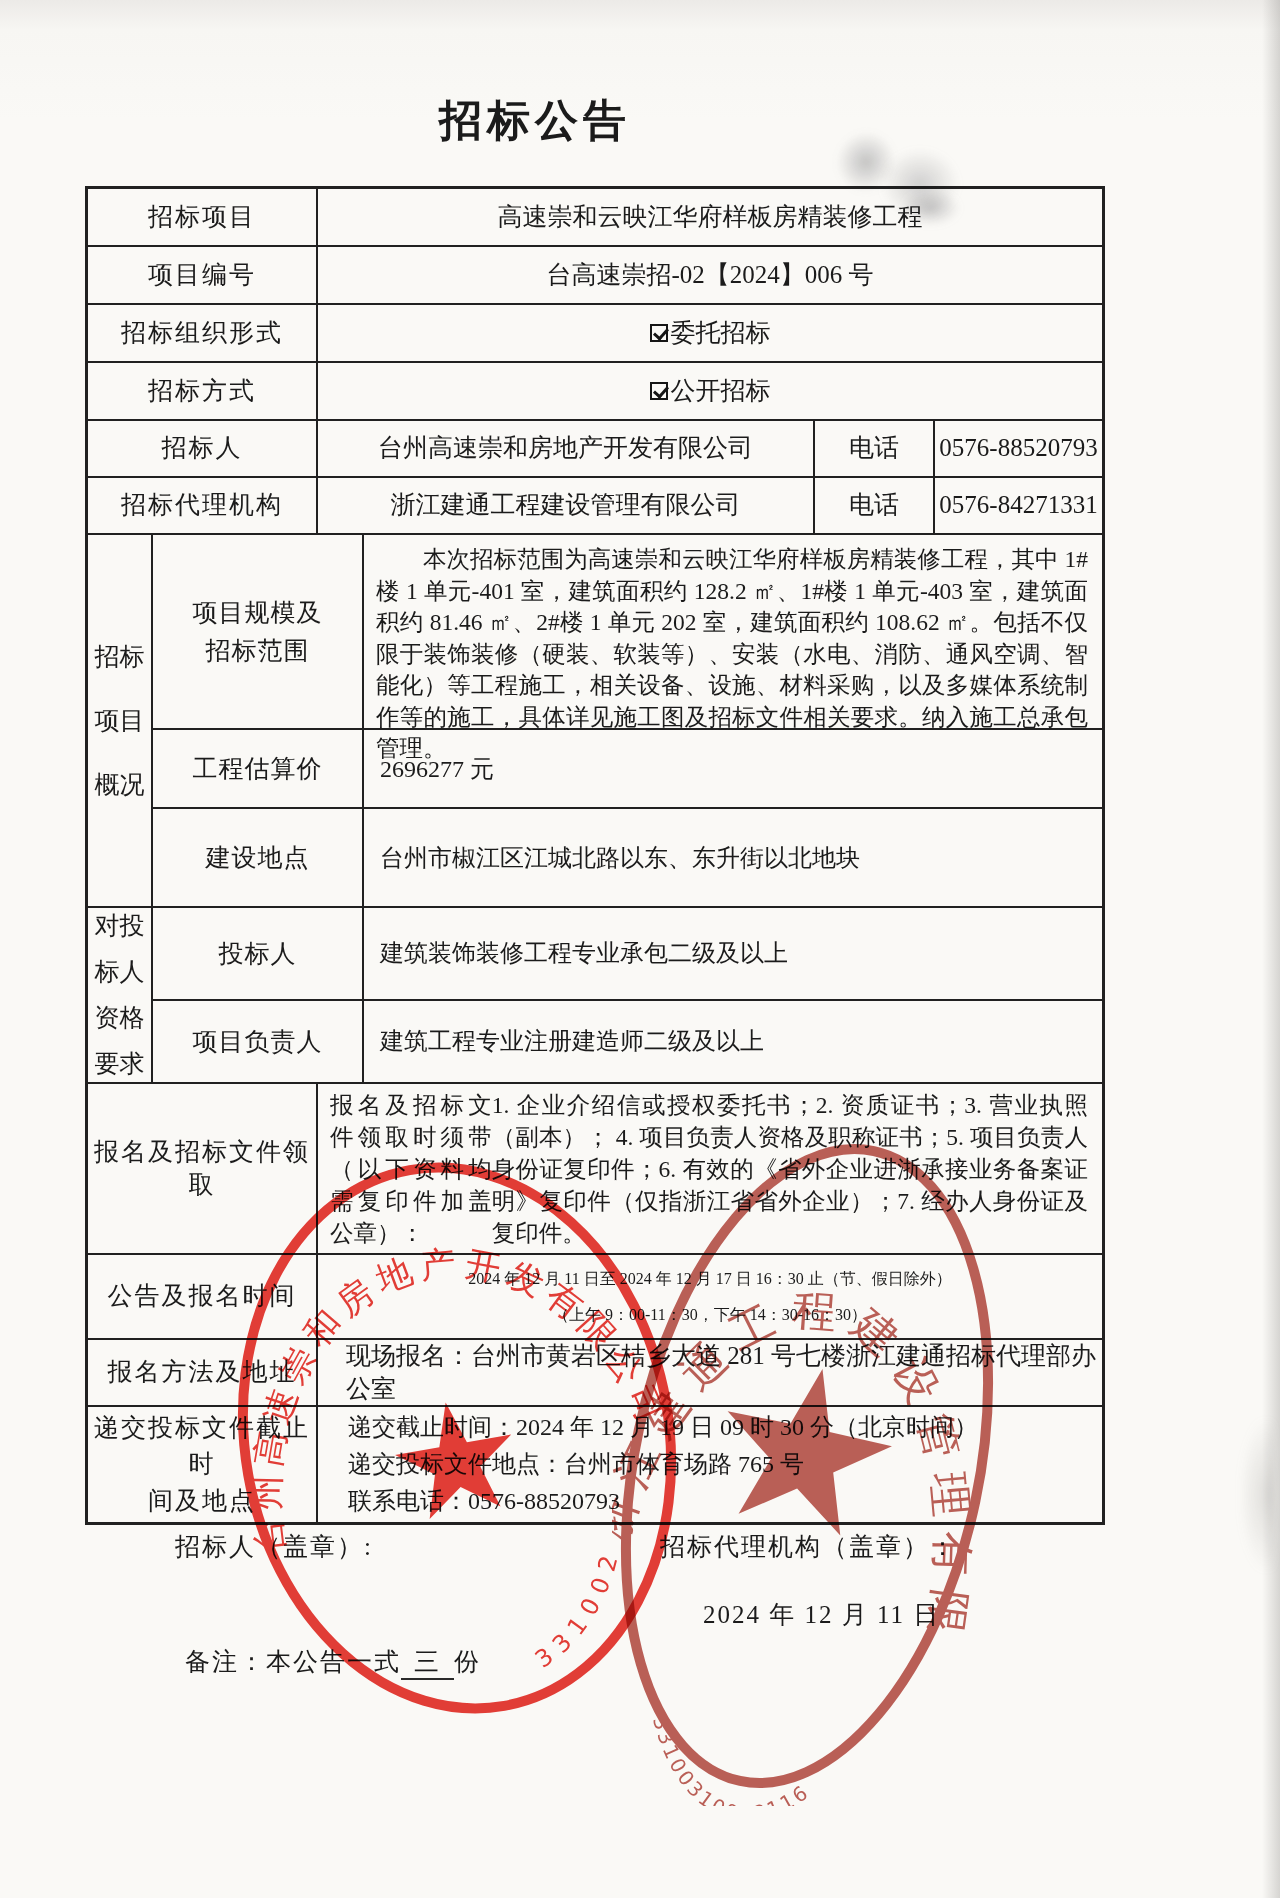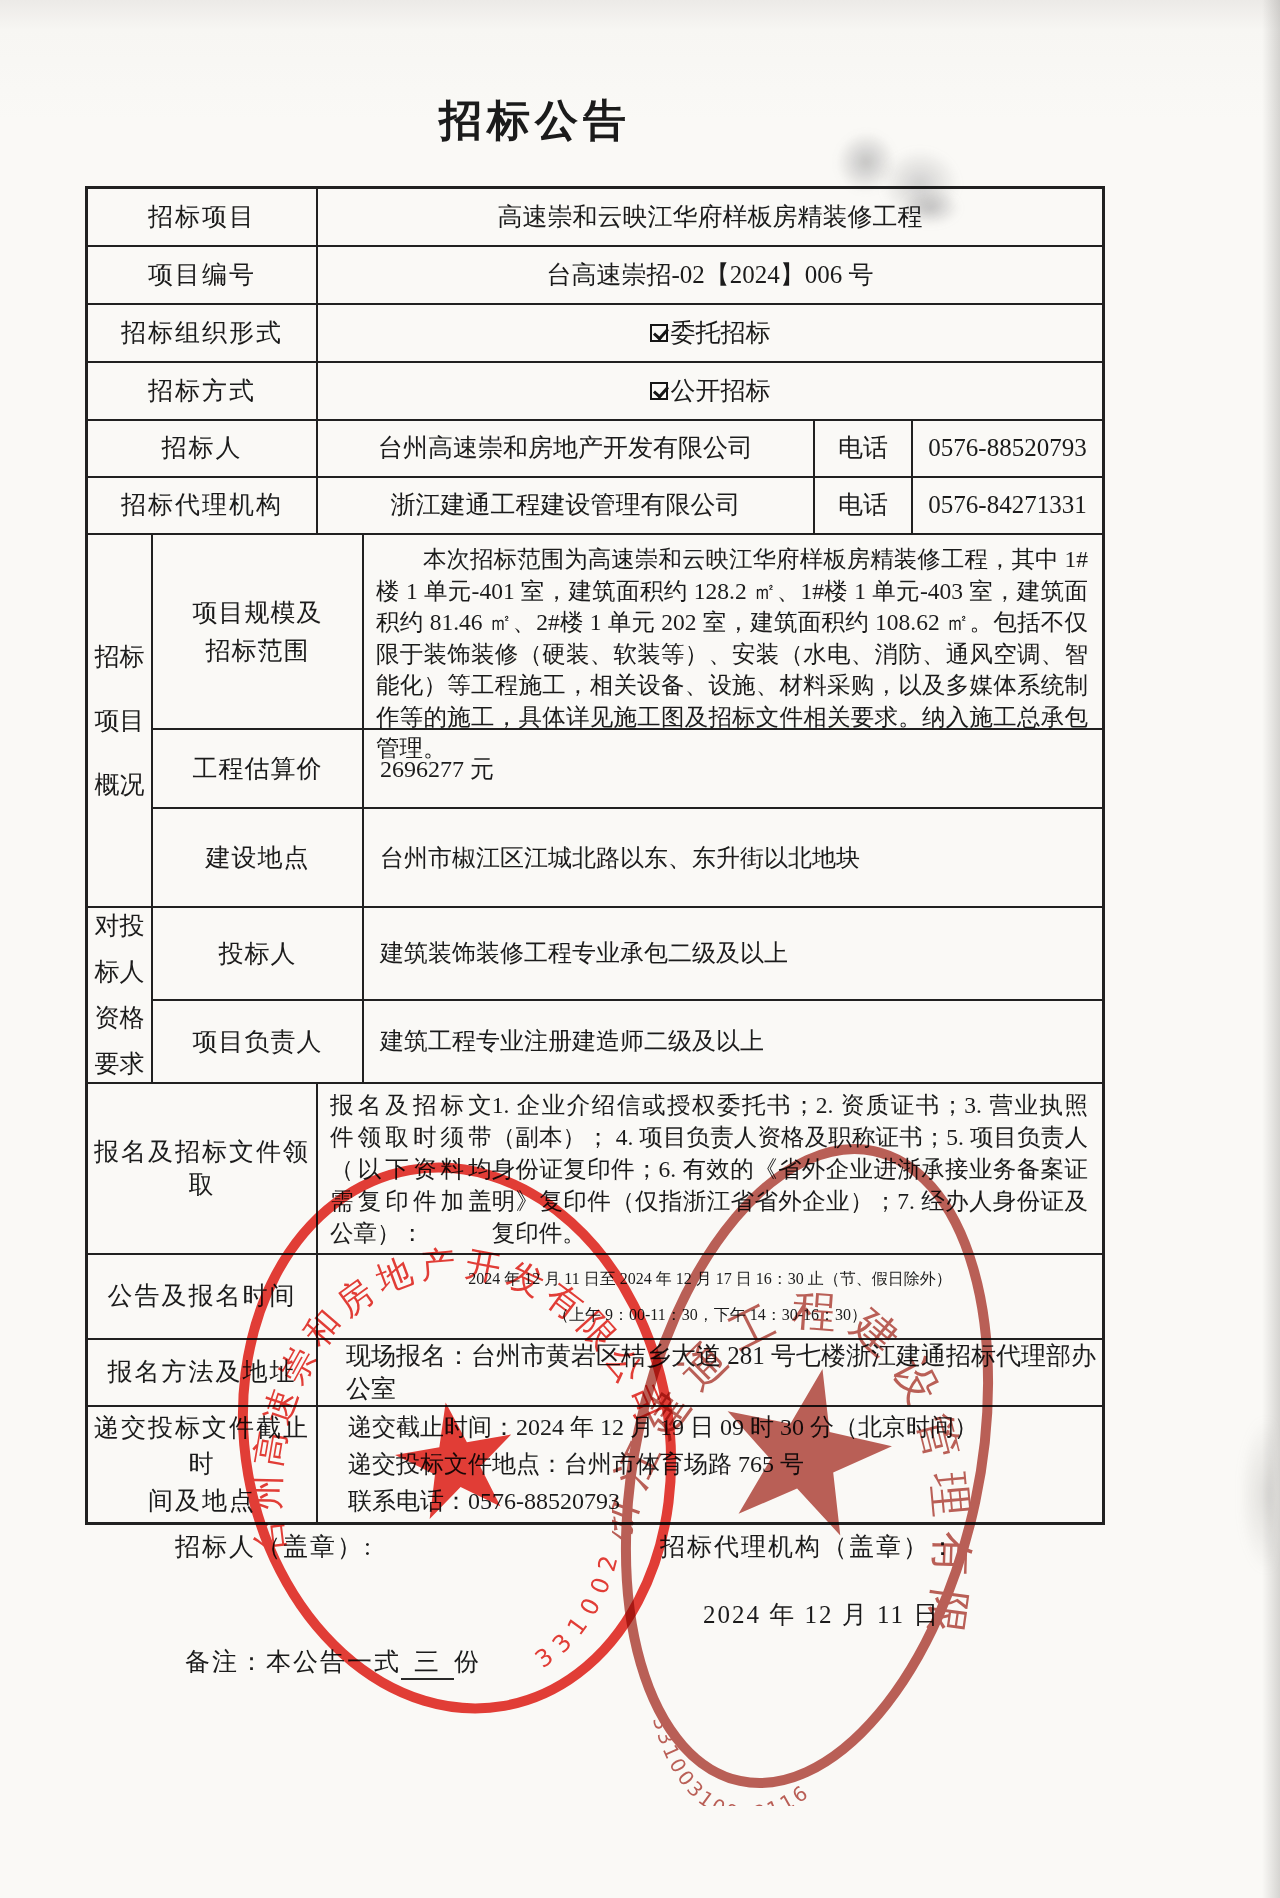--- a/index.html
+++ b/index.html
@@ -20,21 +20,21 @@
     box-sizing:border-box;}
   .trow{display:flex;border-bottom:2px solid #212121;box-sizing:border-box;}
   .trow:last-child{border-bottom:none;}
   .tcell{border-right:2px solid #212121;box-sizing:border-box;display:flex;
     align-items:center;justify-content:center;font-size:25px;line-height:1.3;}
   .tcell:last-child{border-right:none;}
   .lab{width:230px;flex:none;letter-spacing:2px;text-align:center;}
   .val{flex:1;text-align:center;}
   .left-val{justify-content:flex-start;text-align:left;padding-left:16px;}
   .company{width:497px;flex:none;}
-  .phl{width:98px;flex:none;}
+  .phl{width:120px;flex:none;}
   .phv{flex:1;}
   .r58{height:58px;} .r57{height:57px;}
   .r373{height:373px;} .r176{height:176px;}
   .r171{height:171px;} .r85{height:85px;} .r67{height:67px;gap:12px;} .r115{height:115px;}
   .group{width:65px;flex:none;white-space:pre-line;text-align:center;font-size:25px;}
   .gl64{line-height:64px;} .gl46{line-height:46px;}
   .subcol{flex:1;display:flex;flex-direction:column;}
   .subrow{display:flex;border-bottom:2px solid #212121;box-sizing:border-box;}
   .subrow:last-child{border-bottom:none;}
   .sublab{width:211px;flex:none;border-right:2px solid #212121;box-sizing:border-box;

